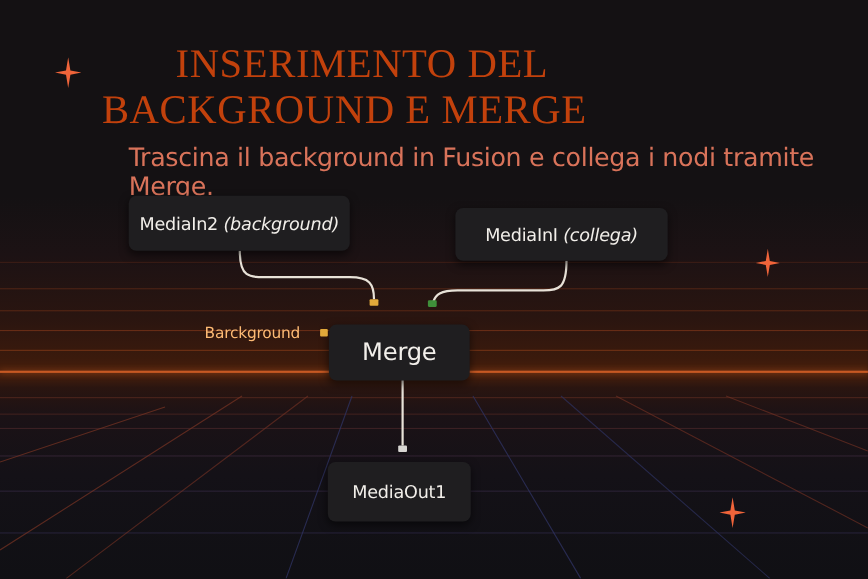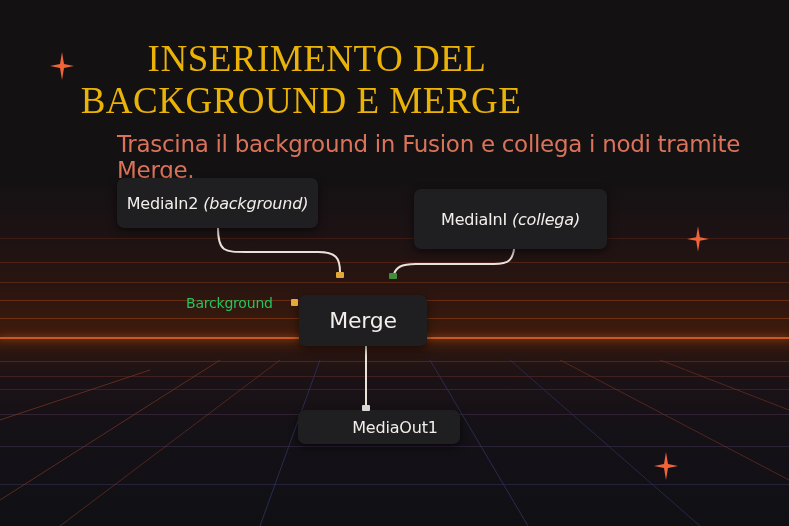--- a/index.html
+++ b/index.html
@@ -18,22 +18,23 @@
         #141117 82%, #101014 100%);
   }
   .hlines { position: absolute; left: 0; right: 0; top: 0; bottom: 0; }
   .hline { position: absolute; left: 0; right: 0; height: 1px; }
   .grid { position: absolute; left: 0; top: 0; width: 789px; height: 526px; }
   .star { position: absolute; }
   .title {
     position: absolute; left: 0; width: 682px; top: 38px;
     text-align: center;
     font-family: "Liberation Serif", "DejaVu Serif", serif;
-    color: #eab308; font-size: 37px; line-height: 42px;
+    color: #c2410c; font-size: 37px; line-height: 42px;
     letter-spacing: 0.5px;
+    padding-left: 12px;
   }
   .title .l1 { display: block; padding-left: 0; margin-left: -48px; }
   .title .l2 { display: block; margin-left: -80px; }
   .subtitle {
     position: absolute; left: 117px; top: 131px;
     color: #d9735a; font-size: 23px;
     font-family: "DejaVu Sans", sans-serif; font-weight: normal;
     letter-spacing: -0.3px;
   }
   .node {
@@ -44,21 +45,21 @@
     color: #f2efea;
     font-family: "DejaVu Sans", sans-serif;
     font-size: 16px;
     display: flex; align-items: center; justify-content: center;
     letter-spacing: -0.2px;
   }
   .node i { font-style: italic; }
   .port { position: absolute; width: 8px; height: 6px; border-radius: 1px; }
   .side-label {
     position: absolute; left: 186px; top: 295px;
-    color: #22c55e; font-size: 14px;
+    color: #fdba74; font-size: 14px;
     font-family: "DejaVu Sans", sans-serif; letter-spacing: -0.2px;
   }
   svg.wires { position: absolute; left: 0; top: 0; }
 </style>
 </head>
 <body>
 
 <div class="bg"></div>
 
 <div class="hlines">
@@ -110,29 +111,29 @@
     <path d="M218 228 C218 252 225 252 246 252 L318 252 C336 252 340 258 340 272"></path>
     <path d="M515 237 C515 262 508 264 494 264 L416 264 C400 264 396 268 394 274"></path>
     <path d="M366 330 L366 405"></path>
   </g>
 </svg>
 
 <div class="node" style="left:117px;top:178px;width:201px;height:50px;align-items:center;">
   <span>MediaIn2</span>&nbsp;<i>(background)</i>
 </div>
 
-<div class="node" style="left:414px;top:189px;width:193px;height:60px;">
+<div class="node" style="left:414px;top:189px;width:193px;height:48px;">
   <span>MediaInI</span>&nbsp;<i>(collega)</i>
 </div>
 
 <div class="node" style="left:299px;top:295px;width:128px;height:51px;font-size:22px;">
   <span>Merge</span>
 </div>
 
-<div class="node" style="left:298px;top:410px;width:130px;height:34px;padding-left:32px;">
+<div class="node" style="left:298px;top:420px;width:130px;height:54px;">
   <span>MediaOut1</span>
 </div>
 
 <div class="port" style="left:336px;top:272px;background:#e2a93a;"></div>
 <div class="port" style="left:389px;top:273px;background:#3f8f3a;"></div>
 <div class="port" style="left:291px;top:299px;width:7px;height:7px;background:#e2a93a;"></div>
 <div class="port" style="left:362px;top:405px;background:#d8d6d2;"></div>
 
 <div class="side-label">Barckground</div>
 

